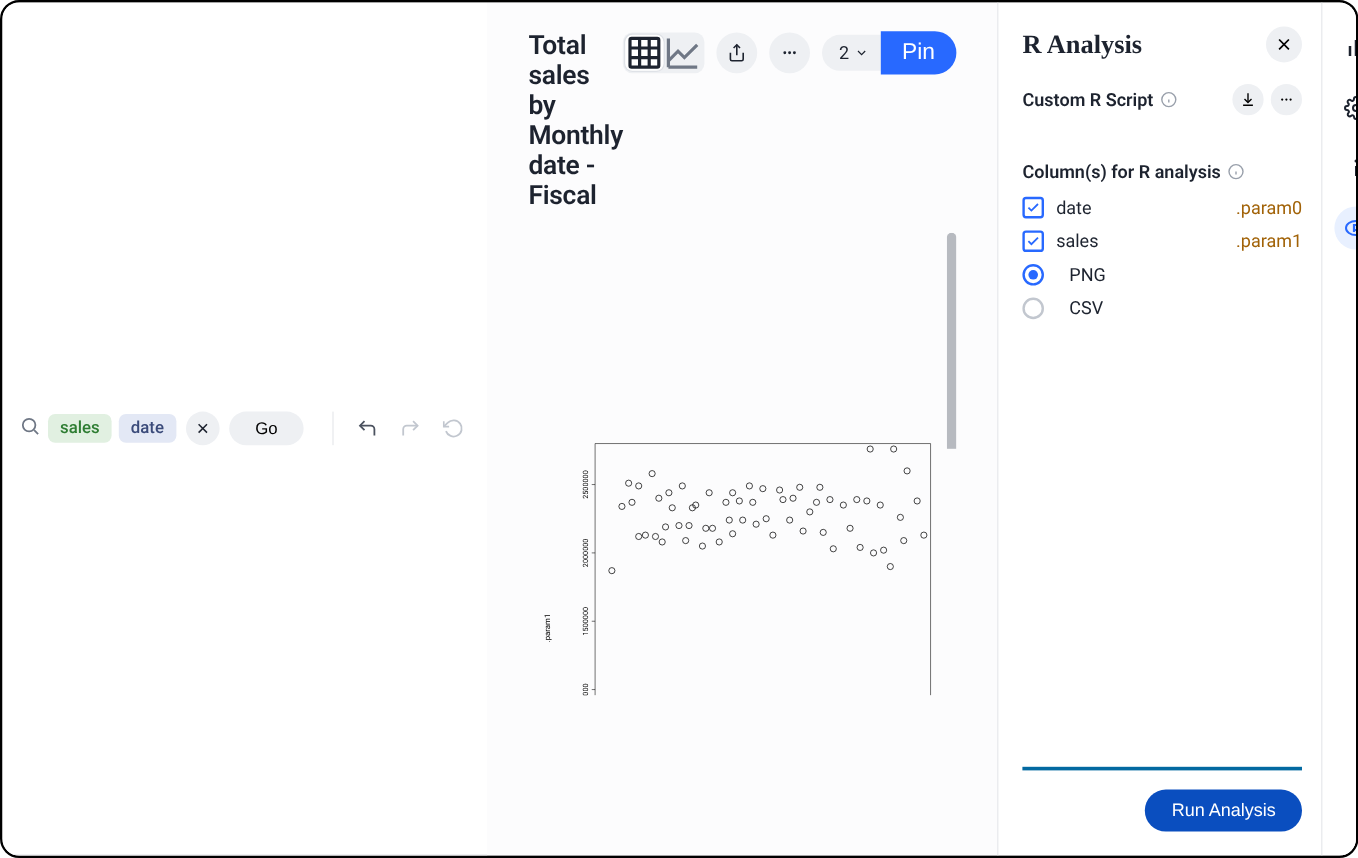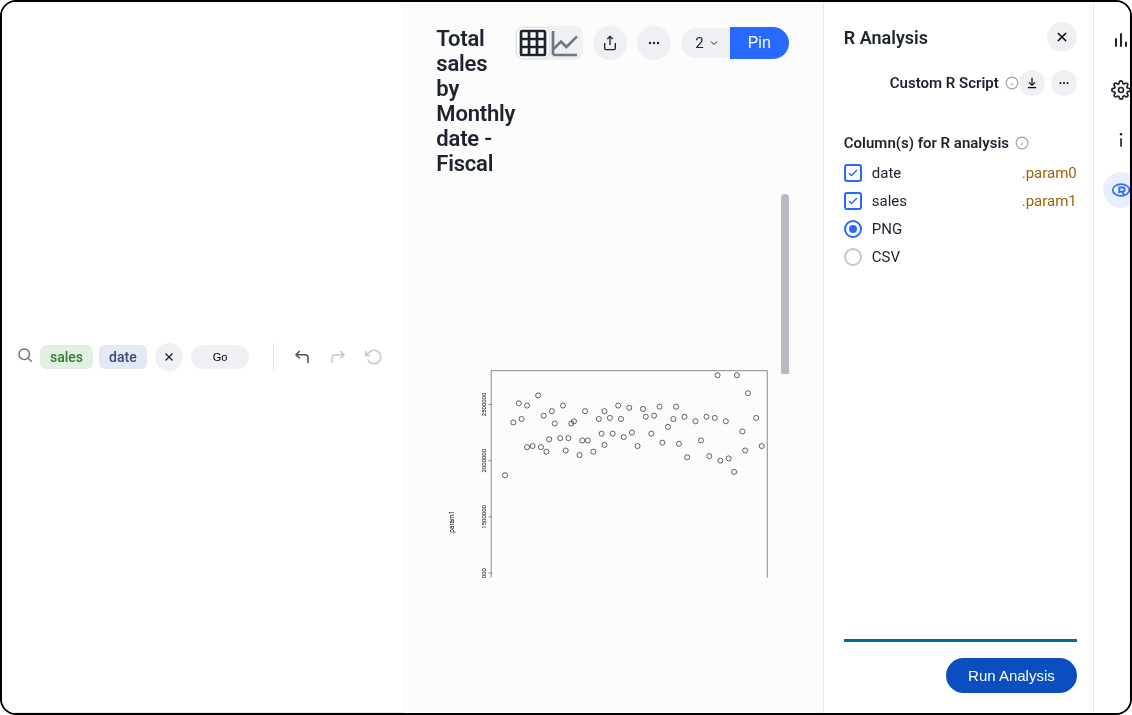--- a/index.html
+++ b/index.html
@@ -7,65 +7,65 @@
 .app { display: flex; flex-direction: row; height: 100%; }
 
 
 .topbar { display: flex; align-items: center; padding: 10px 14px; border-bottom: 1px solid #e6e8eb; gap: 8px; background: #fff; }
 .search-area { display: flex; align-items: center; flex: 1; gap: 6px; }
 .search-icon svg { width: 18px; height: 18px; stroke: #6f7785; }
 .chip { display: inline-flex; align-items: center; padding: 4px 10px; border-radius: 6px; font-size: 14px; font-weight: 500; }
 .chip.sales { background: #e1f0e1; color: #2e7d32; }
 .chip.date { background: #e3e8f5; color: #3a4a7a; }
 .clear-btn { background: #eef0f3; border: none; width: 28px; height: 28px; border-radius: 50%; display: flex; align-items: center; justify-content: center; cursor: pointer; color: #1d232f; font-size: 14px; }
-.go-btn { background: #eef0f3; border: none; border-radius: 16px; padding: 6px 22px; font-size: 11px; font-weight: 500; cursor: pointer; }
+.go-btn { background: #eef0f3; border: none; border-radius: 16px; padding: 6px 22px; font-size: 14px; font-weight: 500; cursor: pointer; }
 .top-controls { display: flex; gap: 8px; margin-left: 16px; padding-left: 14px; border-left: 1px solid #e6e8eb; }
 .icon-btn { background: transparent; border: none; width: 28px; height: 28px; display: flex; align-items: center; justify-content: center; cursor: pointer; border-radius: 6px; color: #4b525f; }
 .icon-btn.disabled { color: #c2c7cf; cursor: default; }
 .icon-btn svg { width: 18px; height: 18px; }
 
 
 .body { display: flex; flex: 1; min-height: 0; }
 .content { flex: 1; display: flex; flex-direction: column; padding: 24px 34px 0 34px; background: #fcfcfd; min-width: 0; }
 .content-header { display: flex; justify-content: space-between; align-items: flex-start; margin-bottom: 18px; }
 .title-block h1 { font-size: 22px; font-weight: 600; letter-spacing: -0.2px; }
 .title-block .desc { color: #99a0ab; font-size: 15px; margin-top: 4px; cursor: text; }
 .header-actions { display: flex; align-items: center; gap: 10px; }
 .view-toggle { display: flex; background: #eef0f3; border-radius: 8px; padding: 2px; }
 .view-toggle button { border: none; background: transparent; width: 32px; height: 30px; border-radius: 6px; display: flex; align-items: center; justify-content: center; cursor: pointer; color: #6f7785; }
 .view-toggle button.active { background: #fff; color: #1d232f; box-shadow: 0 0 0 1px #dfe2e7; }
 .circle-btn { width: 34px; height: 34px; border-radius: 50%; background: #eef0f3; border: none; display: flex; align-items: center; justify-content: center; cursor: pointer; color: #1d232f; }
 .circle-btn svg { width: 16px; height: 16px; }
 .pin-group { display: flex; align-items: center; border-radius: 18px; overflow: visible; }
 .count-pill { background: #eef0f3; border-radius: 18px 0 0 18px; padding: 6px 10px 6px 14px; font-size: 15px; display: flex; align-items: center; gap: 4px; }
 .count-pill svg { width: 12px; height: 12px; }
-.pin-btn { background: #2869ff; color: #fff; border: none; padding: 7px 18px; border-radius: 0 18px 18px 0; font-size: 16px; font-weight: 500; cursor: pointer; }
+.pin-btn { background: #2869ff; color: #fff; border: none; padding: 7px 18px; border-radius: 0 18px 18px 0; font-size: 19px; font-weight: 500; cursor: pointer; }
 
 .chart-wrap { flex: 1; position: relative; display: flex; }
 .scrollbar-fake { width: 8px; background: linear-gradient(#b7bac0, #b7bac0) no-repeat top / 8px 180px; border-radius: 4px; margin-left: 4px; }
 .chart-svg { flex: 1; }
 
 
 .right-panel { width: 270px; border-left: 1px solid #e6e8eb; padding: 20px 16px 20px 20px; display: flex; flex-direction: column; background: #fff; }
 .panel-head { display: flex; justify-content: space-between; align-items: center; margin-bottom: 18px; }
-.panel-head h2 { font-size: 18px; font-weight: 600; }
+.panel-head h2 { font-size: 22px; font-weight: 600; font-family: Liberation Serif, serif; }
 .close-panel { width: 30px; height: 30px; border-radius: 50%; background: #eef0f3; border: none; display: flex; align-items: center; justify-content: center; cursor: pointer; }
-.subhead { display: flex; justify-content: flex-end; align-items: center; margin-bottom: 10px; }
+.subhead { display: flex; justify-content: space-between; align-items: center; margin-bottom: 10px; }
 .subhead-left { display: flex; align-items: center; gap: 6px; font-size: 15px; font-weight: 600; }
 .subhead-actions { display: flex; gap: 6px; }
 .mini-btn { width: 26px; height: 26px; border-radius: 50%; background: #eef0f3; border: none; display: flex; align-items: center; justify-content: center; cursor: pointer; }
 .mini-btn svg { width: 14px; height: 14px; }
 .script-box { border: 1px solid #dfe2e7; border-radius: 10px; padding: 14px; font-family: ui-sans-serif, -apple-system, sans-serif; font-size: 14px; line-height: 1.4; height: 200px; white-space: pre-wrap; color: #1d232f; }
 .section-label { font-size: 15px; font-weight: 600; margin: 28px 0 12px; display: flex; align-items: center; gap: 6px; }
 .col-row { display: flex; align-items: center; justify-content: space-between; margin-bottom: 10px; font-size: 15px; }
 .col-left { display: flex; align-items: center; gap: 10px; }
 .checkbox { width: 18px; height: 18px; border: 2px solid #2869ff; border-radius: 3px; display: flex; align-items: center; justify-content: center; cursor: pointer; }
 .checkbox svg { width: 12px; height: 12px; stroke: #2869ff; }
 .param { color: #a16207; font-size: 15px; }
-.radio-row { display: flex; align-items: center; gap: 10px; margin-bottom: 10px; font-size: 15px; }
+.radio-row { display: flex; align-items: center; gap: 21px; margin-bottom: 10px; font-size: 15px; }
 .radio { width: 18px; height: 18px; border: 2px solid #c2c7cf; border-radius: 50%; display: flex; align-items: center; justify-content: center; cursor: pointer; }
 .radio.checked { border-color: #2869ff; }
 .radio.checked::after { content: ""; width: 8px; height: 8px; background: #2869ff; border-radius: 50%; }
 .panel-footer { margin-top: auto; padding-top: 16px; border-top: 3px solid #0369a1; display: flex; justify-content: flex-end; }
 .run-btn { background: #0a4ebf; color: #fff; border: none; border-radius: 18px; padding: 9px 22px; font-size: 15px; font-weight: 500; cursor: pointer; }
 
 
 .rail { width: 56px; border-left: 1px solid #e6e8eb; display: flex; flex-direction: column; align-items: center; padding-top: 20px; gap: 14px; background: #fff; }
 .rail-btn { width: 36px; height: 36px; border-radius: 50%; display: flex; align-items: center; justify-content: center; cursor: pointer; background: transparent; border: none; color: #1d232f; }
 .rail-btn.active { background: #e8f0ff; color: #2869ff; }

